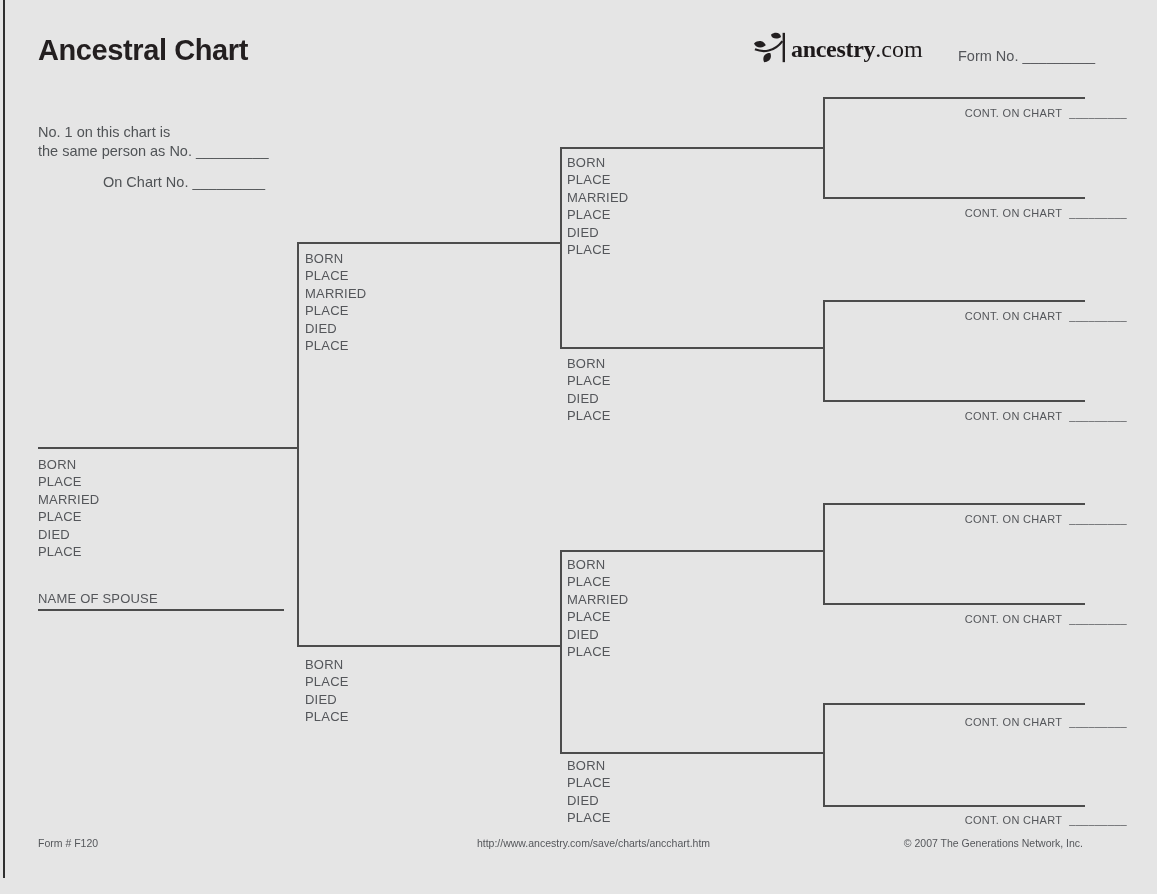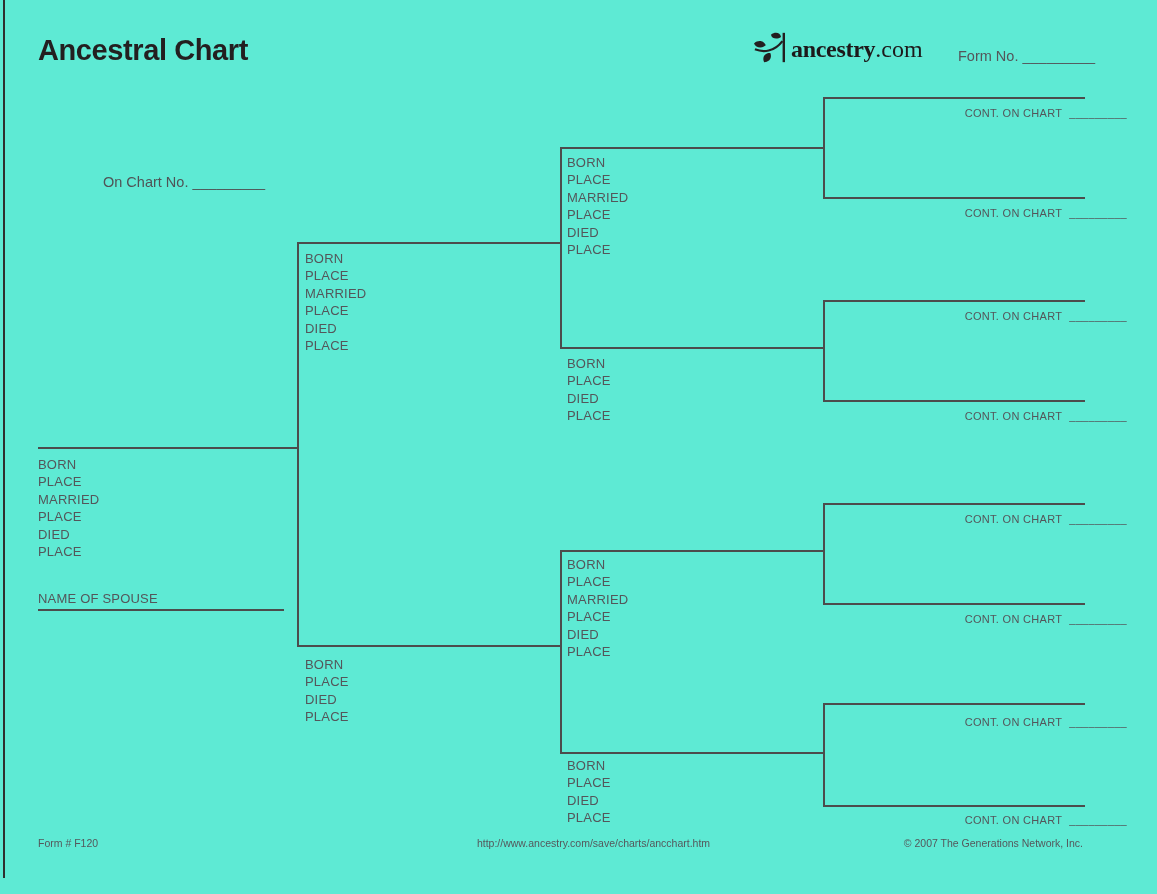--- a/index.html
+++ b/index.html
@@ -1,17 +1,17 @@
 <!DOCTYPE html>
 <html><head>
 <meta charset="utf-8">
 <style>
   html,body{margin:0;padding:0;background:#ffffff;}
   #canvas{
-    position:relative;width:1157px;height:894px;background:#5eead4;overflow:hidden;
+    position:relative;width:1157px;height:894px;background:#e5e5e5;overflow:hidden;
     font-family:"Liberation Sans",sans-serif;
   }
   .edge-line{position:absolute;left:3px;top:0;width:2px;height:878px;background:#2f2f2f;}
   .title{position:absolute;left:38px;top:34px;font-size:29px;font-weight:700;
     color:#231f20;letter-spacing:-0.4px;}
   .logo{position:absolute;left:752px;top:31px;display:flex;align-items:center;}
   .logo-word{font-family:"Liberation Serif",serif;font-size:24px;color:#1d191a;margin-left:2px;text-align:center;}
   .logo-word .name{font-weight:700;letter-spacing:-0.3px;}
   .logo-word .tld{font-weight:400;}
   .chart-no{position:absolute;left:958px;top:48px;font-size:14.5px;color:#54565a;}
@@ -89,20 +89,27 @@
     <span class="logo-word">
       <span class="name">ancestry</span><span class="tld">.com</span>
     </span>
   </div>
 
   <div class="chart-no">
     <span>Form No.</span>
     <span class="blank">_________</span>
   </div>
 
+  <div class="id-note">
+    <div>No. 1 on this chart is</div>
+    <div>
+      <span>the same person as No.</span>
+      <span>_________</span>
+    </div>
+  </div>
   <div class="id-note-3">
     <span>On Chart No.</span>
     <span>_________</span>
   </div>
 
   <div class="hline hl-p1"></div>
   <div class="hline hl-sp"></div>
   <div class="hline hl-g2f"></div>
   <div class="hline hl-g2m"></div>
   <div class="hline hl-g3a"></div>

